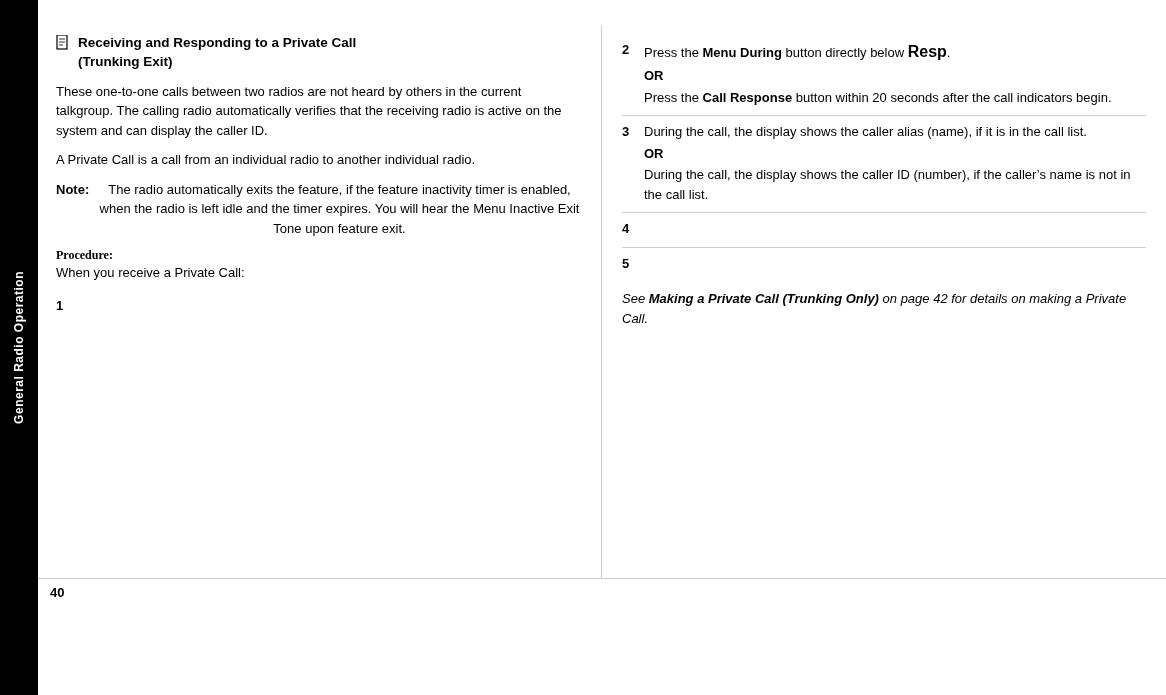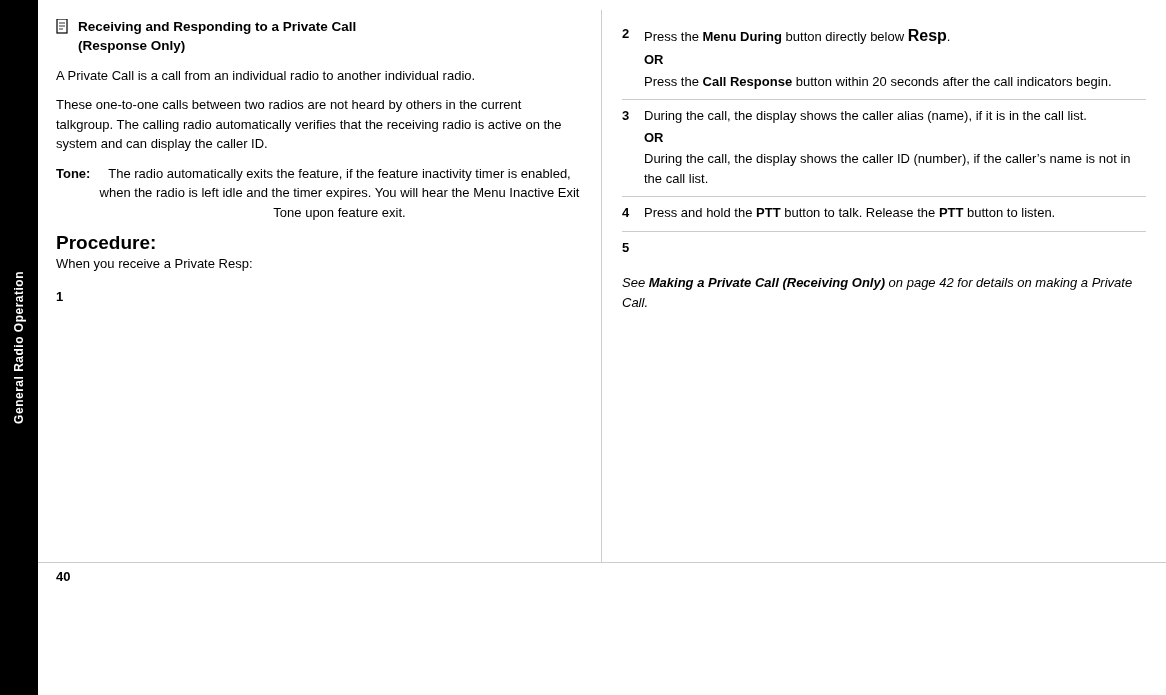--- a/index.html
+++ b/index.html
@@ -40,20 +40,21 @@
       white-space: nowrap;
       letter-spacing: 0.5px;
     }
 
     
     .main-content {
       flex: 1;
       height: 590px;
       display: flex;
       flex-direction: column;
+      margin-top: 16px;
     }
 
     
     .columns {
       display: flex;
       flex: 1;
       padding: 10px 0 0 0;
     }
 
     .left-col {
@@ -65,21 +66,21 @@
     .right-col {
       width: 50%;
       padding: 8px 20px 8px 20px;
     }
 
     
     .page-footer {
       height: 28px;
       display: flex;
       align-items: center;
-      padding: 0 18px;
+      padding: 0 12px;
       border-top: 1px solid #cccccc;
     }
 
     .page-number {
       font-size: 13px;
       font-weight: bold;
     }
 
     
     .section-heading {
@@ -126,22 +127,23 @@
 
     .note-text {
       flex: 1;
       line-height: 1.5;
       text-align: center;
     }
 
     
     .procedure-heading {
       font-weight: bold;
-      font-size: 19px;
+      font-size: 12px;
       margin-bottom: 2px;
+      font-family: Liberation Serif, serif;
     }
 
     .procedure-intro {
       font-size: 13px;
       margin-bottom: 10px;
     }
 
     
     .step-list {
       list-style: none;
@@ -233,34 +235,34 @@
         <div class="heading-icon">
           <svg width="14" height="16" viewBox="0 0 14 16">
             <rect x="1" y="0" width="10" height="14" fill="none" stroke="#000" stroke-width="1.2"></rect>
             <line x1="3" y1="4" x2="9" y2="4" stroke="#000" stroke-width="0.8"></line>
             <line x1="3" y1="7" x2="9" y2="7" stroke="#000" stroke-width="0.8"></line>
             <line x1="3" y1="10" x2="7" y2="10" stroke="#000" stroke-width="0.8"></line>
           </svg>
         </div>
         <span class="heading-text">
           <span>Receiving and Responding to a Private Call</span><br>
-          <span>(Response Only)</span>
+          <span>(Trunking Exit)</span>
         </span>
       </div>
 
+      <p class="body-para">These one-to-one calls between two radios are not heard by others in the current talkgroup. The calling radio automatically verifies that the receiving radio is active on the system and can display the caller ID.</p>
       <p class="body-para">A Private Call is a call from an individual radio to another individual radio.</p>
-      <p class="body-para">These one-to-one calls between two radios are not heard by others in the current talkgroup. The calling radio automatically verifies that the receiving radio is active on the system and can display the caller ID.</p>
 
       <div class="note-block">
-        <span class="note-label">Tone:</span>
+        <span class="note-label">Note:</span>
         <span class="note-text">The radio automatically exits the feature, if the feature inactivity timer is enabled, when the radio is left idle and the timer expires. You will hear the Menu Inactive Exit Tone upon feature exit.</span>
       </div>
 
       <div class="procedure-heading">Procedure:</div>
-      <div class="procedure-intro">When you receive a Private Resp:</div>
+      <div class="procedure-intro">When you receive a Private Call:</div>
 
       <ol class="step-list">
         <li class="step-item">
           <span class="step-number">1</span>
         </li>
       </ol>
 
     </div>
 
     <div class="right-col">
@@ -280,33 +282,30 @@
           <span class="step-number">3</span>
           <span class="step-content">
             During the call, the display shows the caller alias (name), if it is in the call list.
             <span class="step-or">OR</span>
             During the call, the display shows the caller ID (number), if the caller’s name is not in the call list.
           </span>
         </li>
 
         <li class="step-item">
           <span class="step-number">4</span>
-          <span class="step-content">
-            Press and hold the <b>PTT</b> button to talk. Release the <b>PTT</b> button to listen.
-          </span>
         </li>
 
         <li class="step-item">
           <span class="step-number">5</span>
         </li>
 
       </ol>
 
       <p class="cross-ref">
-        <span>See </span><b>Making a Private Call (Receiving Only)</b><span> on page 42 for details on making a Private Call.</span>
+        <span>See </span><b>Making a Private Call (Trunking Only)</b><span> on page 42 for details on making a Private Call.</span>
       </p>
 
     </div>
   </div>
 
   <div class="page-footer">
     <span class="page-number">40</span>
   </div>
 </div>
 

